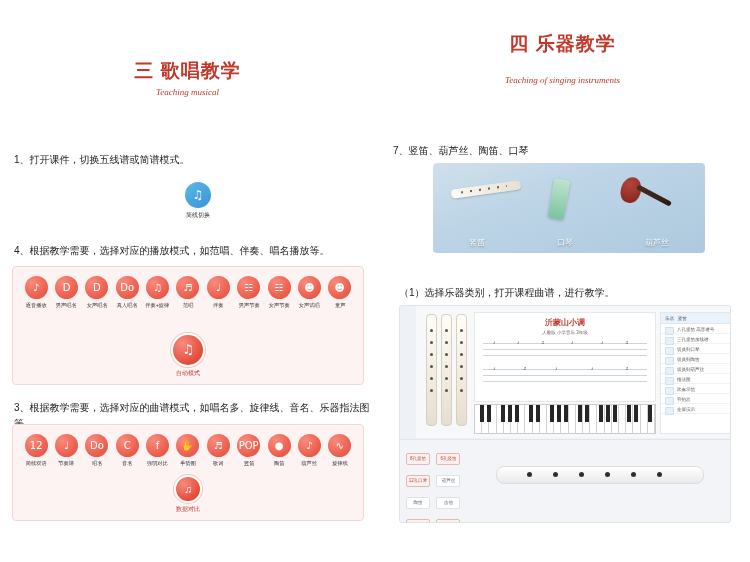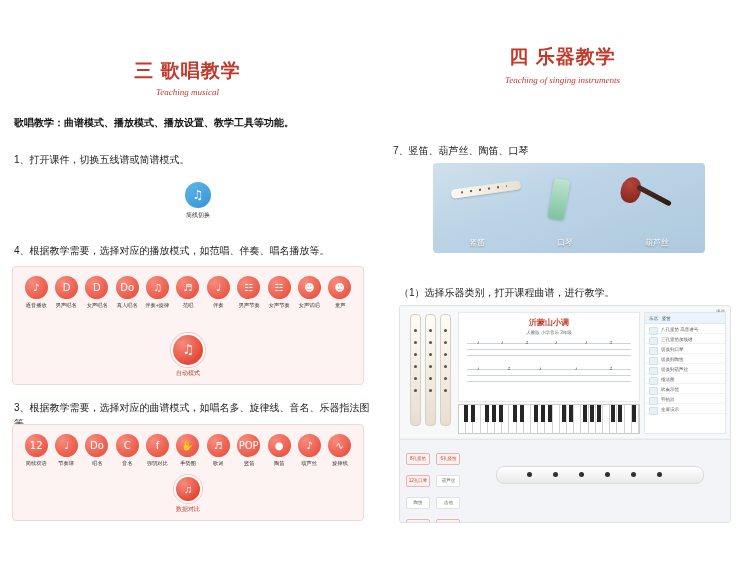--- a/index.html
+++ b/index.html
@@ -263,21 +263,21 @@
     top: 305px;
     width: 330px;
     height: 216px;
     background: #eef1f5;
     border: 1px solid #dfe3e8;
     border-radius: 3px;
     overflow: hidden;
   }
   .shot-top {
     position: absolute;
-    left: 0; top: 0;
+    left: 16px; top: 0;
     width: 330px; height: 132px;
     background: #f7f8fa;
   }
   .shot-flutes {
     position: absolute;
     left: 6px; top: 8px;
     width: 48px; height: 116px;
   }
   .vflute {
     position: absolute;
@@ -439,21 +439,20 @@
 </head>
 <body>
 
 <div class="page">
 
   <div class="col col-left">
 
     <div class="section-title" style="position:absolute;left:0;top:58px;width:375px;">三 歌唱教学</div>
     <div class="section-sub" style="position:absolute;left:0;top:80px;width:375px;">Teaching musical</div>
 
-    <div class="lead body-text">歌唱教学：曲谱模式、播放模式、播放设置、教学工具等功能。</div>
 
     <div class="step1 body-text normal">1、打开课件，切换五线谱或简谱模式。</div>
 
     <div class="mode-switch">
       <div class="circle-btn">
         <span class="note-sym">♫</span>
       </div>
       <div class="cap">简线切换</div>
     </div>
 
@@ -563,21 +562,21 @@
       </div>
       <div class="center-big">
         <div class="big-bub" style="width:24px;height:24px;line-height:24px;font-size:11px;">♫</div>
         <div class="big-cap">数据对比</div>
       </div>
     </div>
   </div>
 
   <div class="col col-right">
 
-    <div class="section-title" style="position:absolute;left:0;top:44px;width:375px;">四 乐器教学</div>
+    <div class="section-title" style="position:absolute;left:0;top:31px;width:375px;">四 乐器教学</div>
     <div class="section-sub" style="position:absolute;left:0;top:68px;width:375px;">Teaching of singing instruments</div>
 
     <div class="r-step1 body-text normal">7、竖笛、葫芦丝、陶笛、口琴</div>
 
     <div class="photo">
       <div class="flute"></div>
       <div class="harmonica"></div>
       <div class="hulusi">
         <div class="gourd"></div>
         <div class="pipe"></div>

